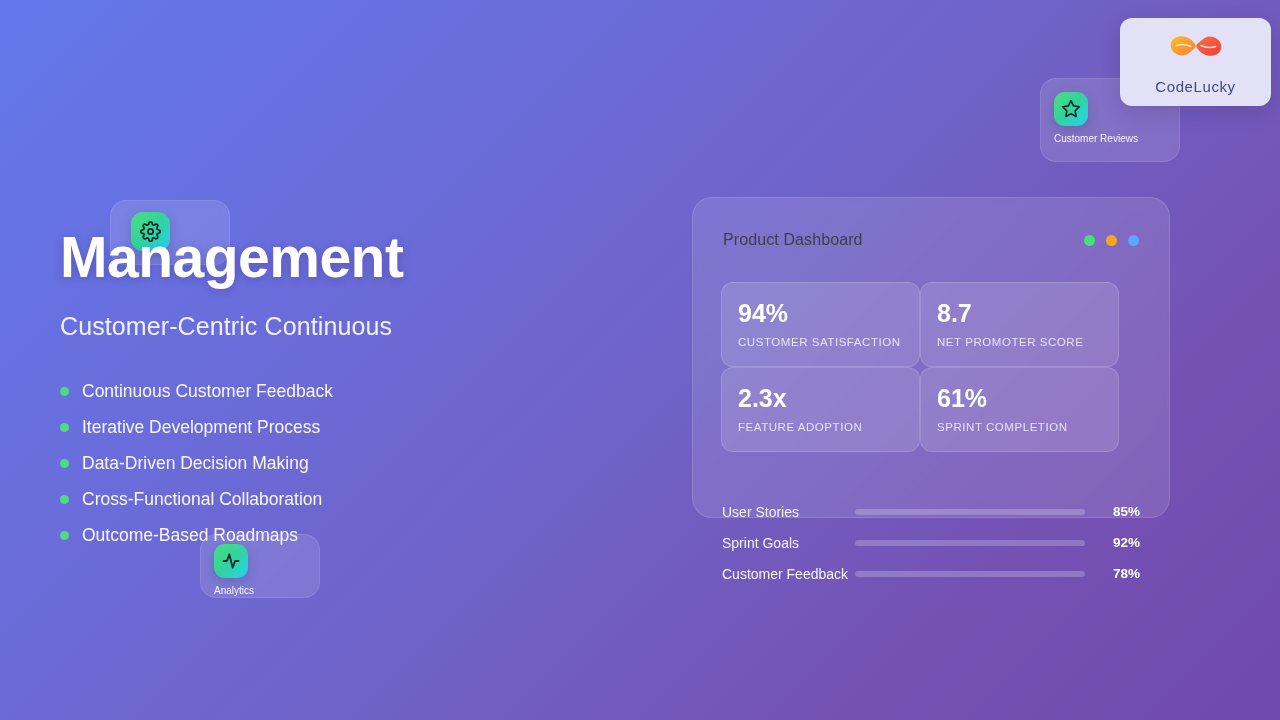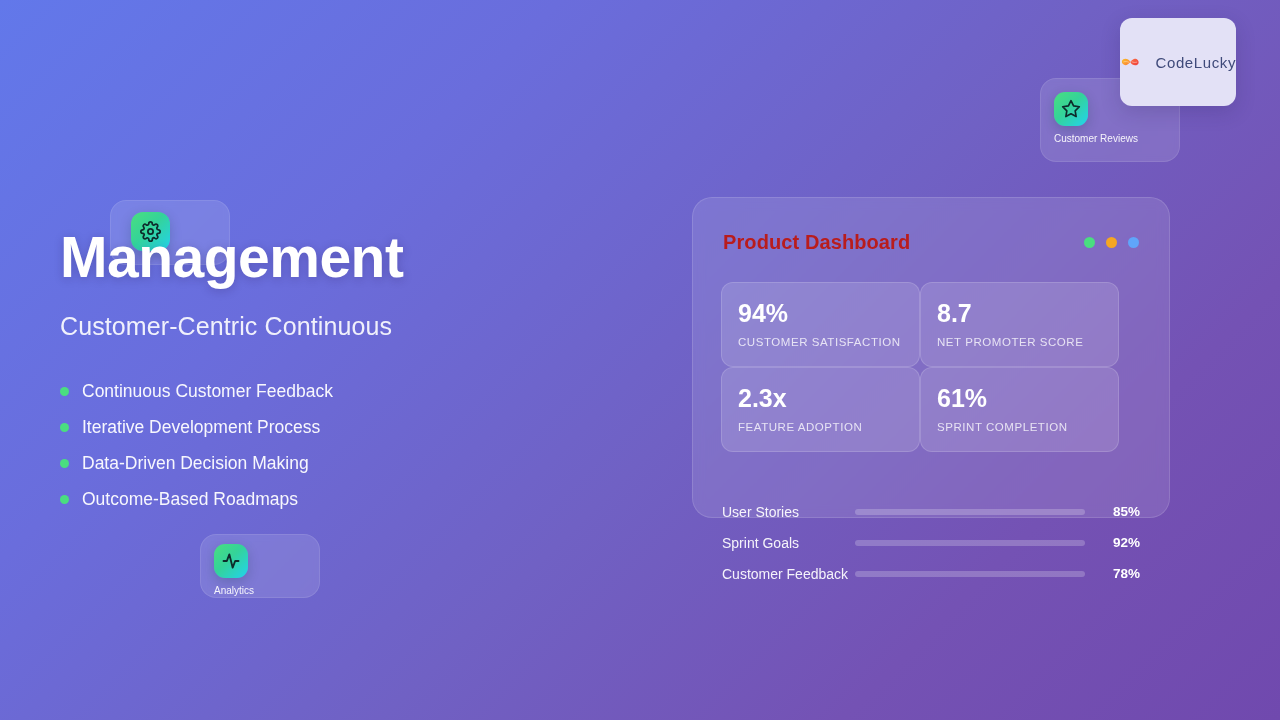--- a/index.html
+++ b/index.html
@@ -6,23 +6,23 @@
   html, body { width:1280px; height:720px; overflow:hidden; }
   body {
     font-family:"Liberation Sans", sans-serif;
     background: linear-gradient(135deg, #6278ea 0%, #6a6ddc 28%, #7061c4 55%, #7452b4 78%, #7049ae 100%);
     position:relative;
     -webkit-font-smoothing:antialiased;
   }
 
   
   .brand {
-    position:absolute; left:1120px; top:18px; width:116px; height:88px;
+    position:absolute; left:1120px; top:18px; width:151px; height:88px;
     background:#e3e1f6; border-radius:12px;
-    display:flex; flex-direction:row; align-items:center; justify-content:center;
+    display:flex; flex-direction:column; align-items:center; justify-content:center;
     gap:15px;
     box-shadow:0 6px 20px rgba(40,30,80,.18);
   }
   .brand-mark { width:62px; height:34px; display:block; }
   .brand-name {
     font-size:15px; letter-spacing:.6px; color:#3f4a7a; font-weight:400;
   }
 
   
   .float-card {
@@ -83,21 +83,21 @@
     position:absolute; left:692px; top:197px; width:478px; height:321px;
     background:rgba(255,255,255,.11);
     border:1px solid rgba(255,255,255,.13);
     border-radius:20px;
     backdrop-filter:blur(6px);
   }
   .dash-head {
     position:absolute; left:30px; top:33px; right:30px;
     display:flex; align-items:center; justify-content:space-between;
   }
-  .dash-title { font-size:20px; font-weight:bold; color:#b91c1c; letter-spacing:.1px; }
+  .dash-title { font-size:16px; font-weight:normal; color:#404040; letter-spacing:.1px; }
   .dots { display:flex; gap:11px; }
   .wdot { width:11px; height:11px; border-radius:50%; }
 
   .metrics {
     position:absolute; left:721px; top:282px; width:418px;
     display:grid; grid-template-columns:199px 199px; 
     z-index:3;
   }
   .metric {
     height:85px; border-radius:12px;
@@ -148,20 +148,24 @@
       <span class="dot"></span>
       <span>Continuous Customer Feedback</span>
     </li>
     <li class="bullet">
       <span class="dot"></span>
       <span>Iterative Development Process</span>
     </li>
     <li class="bullet">
       <span class="dot"></span>
       <span>Data-Driven Decision Making</span>
+    </li>
+    <li class="bullet">
+      <span class="dot"></span>
+      <span>Cross-Functional Collaboration</span>
     </li>
     <li class="bullet">
       <span class="dot"></span>
       <span>Outcome-Based Roadmaps</span>
     </li>
   </ul>
 </div>
 
 <div class="dash">
   <div class="dash-head">

